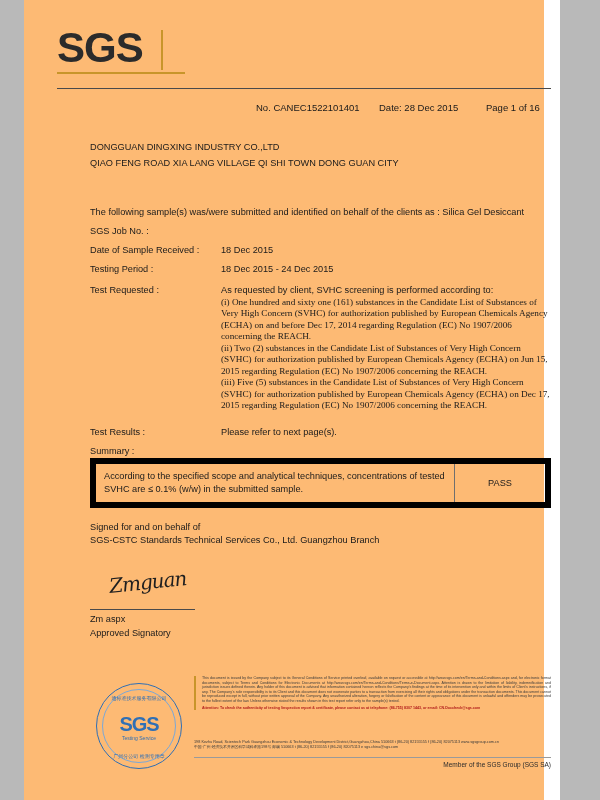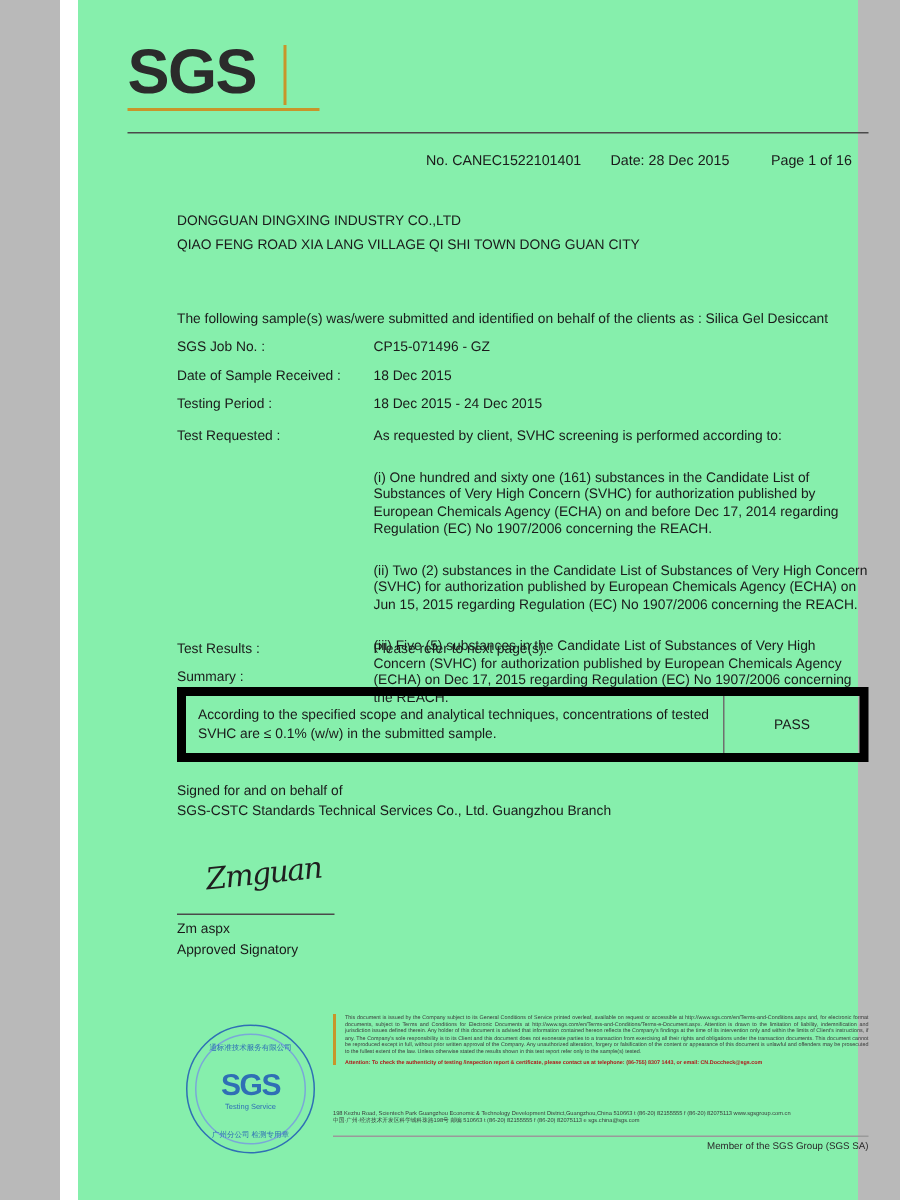--- a/index.html
+++ b/index.html
@@ -15,25 +15,25 @@
   }
   .page {
     position: relative;
     width: 600px;
     height: 800px;
     background: #ffffff;
     box-sizing: border-box;
   }
   .sheet {
     position: absolute;
-    left: 52px;
+    left: 24px;
     top: 0px;
     width: 520px;
     height: 800px;
-    background: #86efac;
+    background: #fdba74;
   }
   
   .logo-wrap {
     position: absolute;
     left: 33px;
     top: 26px;
     width: 130px;
     height: 52px;
   }
   .logo-text {
@@ -157,21 +157,21 @@
     position: absolute;
     left: 131px;
     top: 0;
     width: 330px;
     font-size: 9.2px;
     color: #1a1a1a;
     line-height: 11.5px;
   }
   .row.single { height: 17px; }
   .para { margin: 0 0 0 0; }
-  .para + .para { margin-top: 16px; }
+  .para + .para { margin-top: 0px; font-family: Liberation Serif, serif; }
 
   .results-row {
     position: absolute;
     left: 66px;
     top: 427px;
     width: 470px;
   }
   .summary-label {
     position: absolute;
     left: 66px;
@@ -391,21 +391,20 @@
 
     <div class="client-1">DONGGUAN DINGXING INDUSTRY CO.,LTD</div>
     <div class="client-2">QIAO FENG ROAD XIA LANG VILLAGE QI SHI TOWN DONG GUAN CITY</div>
 
     <div class="submitted-line">The following sample(s) was/were submitted and identified on behalf of the clients as : Silica Gel Desiccant</div>
 
     <div class="rows">
 
       <div class="row single" style="height:17px;">
         <div class="lbl">SGS Job No. :</div>
-        <div class="val">CP15-071496 - GZ</div>
       </div>
 
       <div class="row single" style="height:17px;">
         <div class="lbl">Date of Sample Received :</div>
         <div class="val">18 Dec 2015</div>
       </div>
 
       <div class="row single" style="height:19px;">
         <div class="lbl">Testing Period :</div>
         <div class="val">18 Dec 2015 - 24 Dec 2015</div>

